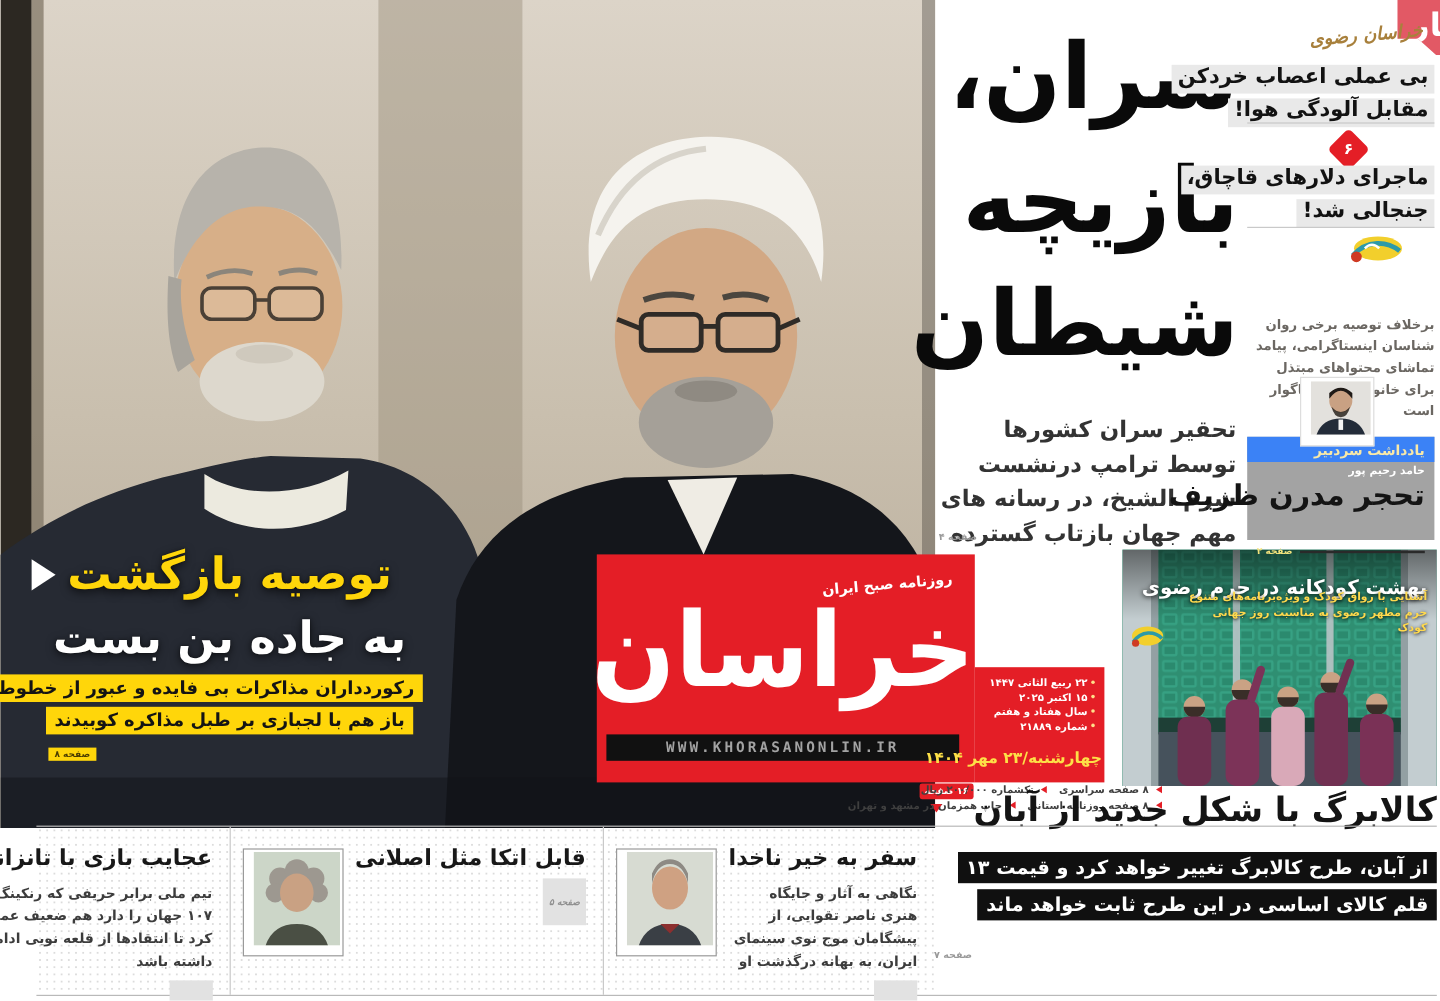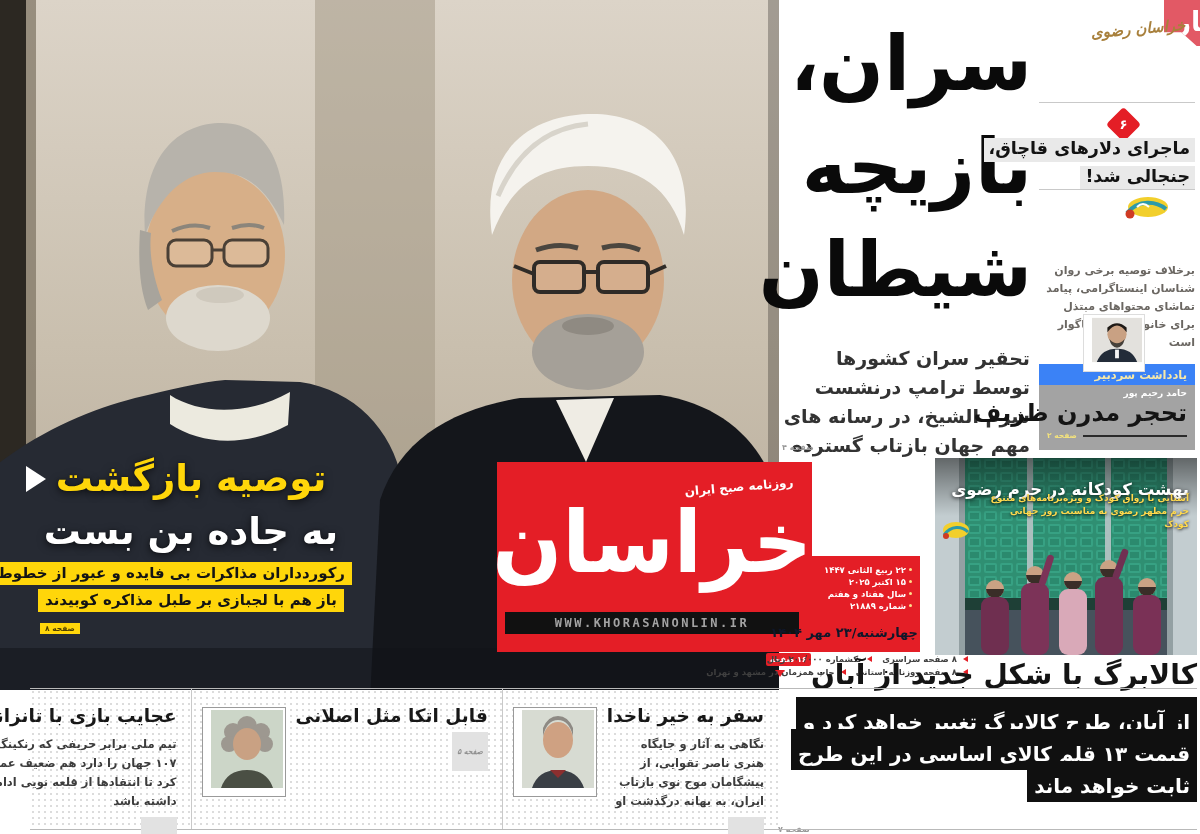--- a/index.html
+++ b/index.html
@@ -30,21 +30,21 @@
            font-weight:bold;text-align:center;transform:rotate(-5deg);}
   .biglogo{position:absolute;top:34px;left:0;right:0;color:#fff;font-size:82px;font-weight:800;
            text-align:center;line-height:1.15;transform:scaleY(1.05);white-space:nowrap;overflow:visible;}
   .urlbar{position:absolute;left:8px;bottom:18px;width:294px;height:22px;background:#111;
           color:#a3a3a3;font-family:"DejaVu Sans Mono",monospace;font-size:12px;font-weight:bold;
           letter-spacing:2.5px;text-align:center;line-height:22px;direction:ltr;}
   .cal{padding:8px 8px 0;}
   .cal-line{color:#fff;font-size:8.5px;font-weight:600;text-align:right;line-height:12px;}
   .dot{display:inline-block;width:3px;height:3px;border-radius:50%;background:#ffe08a;
        margin-left:3px;vertical-align:2px;}
-  .bdate{position:absolute;bottom:12px;right:2px;left:2px;color:#0f172a;font-weight:800;
+  .bdate{position:absolute;bottom:12px;right:2px;left:2px;color:#fde047;font-weight:800;
          font-size:13px;text-align:center;white-space:nowrap;}
 
   
   .circulation{left:766px;top:652px;width:202px;height:36px;}
   .pages-chip{position:absolute;left:0;top:1px;background:#e41e26;color:#fff;font-size:8px;
               font-weight:bold;padding:2px 4px;border-radius:2px;white-space:nowrap;}
   .ptri{position:absolute;left:9px;top:18px;width:0;height:0;border:5px solid transparent;
         border-top:7px solid #e41e26;}
   .circ-rows{position:absolute;right:0;top:2px;text-align:right;}
   .crow{display:flex;gap:10px;justify-content:flex-start;margin-bottom:3px;}
@@ -82,37 +82,37 @@
 
   
   .edphoto{right:55px;top:314px;width:56px;height:52px;background:#fff;border:1px solid #ddd;
            padding:2px;z-index:3;}
   .edbox{right:5px;top:364px;width:156px;height:86px;background:#a3a3a3;z-index:2;}
   .ed-label{display:block;text-align:right;padding:4px 8px 3px;color:#f8e9a8;font-size:11.5px;
             font-weight:bold;background:#3b82f6;}
   .ed-author{color:#fff;font-size:9px;font-weight:bold;text-align:right;padding:3px 8px 0;}
   .ed-title{color:#141414;font-size:24px;font-weight:800;text-align:center;padding:1px 8px 0;
             white-space:nowrap;}
-  .ed-foot{display:flex;align-items:center;gap:6px;padding:4px 8px 0;}
+  .ed-foot{display:flex;align-items:center;gap:6px;padding:4px 8px 0;margin-top:24px;}
   .ed-line{flex:1;height:2px;background:#2a2a2a;}
   .ed-page{color:#f3e27c;font-size:7.5px;font-weight:bold;white-space:nowrap;}
 
   
   .shrine{left:935px;top:458px;width:262px;height:197px;overflow:hidden;background:#2f8f72;}
   .sh-title{position:absolute;top:6px;right:8px;left:8px;text-align:right;color:#fff;
             font-size:16.5px;font-weight:800;text-shadow:0 1px 4px rgba(0,0,0,.9);margin-top:16px;}
   .sh-sub{position:absolute;top:34px;right:8px;width:200px;text-align:right;color:#ffd94d;
           font-size:9px;font-weight:700;line-height:13px;text-shadow:0 1px 3px rgba(0,0,0,.9);}
   .sh-logo{position:absolute;left:5px;top:62px;}
 
   
   .kal{left:778px;top:658px;width:419px;text-align:right;}
   .kal-title{font-size:28px;font-weight:800;color:#141414;letter-spacing:-0.5px;}
   .kal-deck-wrap{margin-top:16px;line-height:31px;}
-  .kal-deck{background:#101010;color:#fff;font-size:20px;font-weight:800;padding:13px 7px 4px;
+  .kal-deck{background:#101010;color:#fff;font-size:16px;font-weight:800;padding:3px 7px 4px;
             box-decoration-break:clone;-webkit-box-decoration-break:clone;}
   .kal-page{margin-top:22px;text-align:left;font-size:8px;color:#999;font-weight:bold;}
 
   
   .rule{left:30px;width:1167px;height:1px;background:#b9b9b9;}
   .rule-top{top:688px;} .rule-bottom{top:829px;}
   .strip{left:30px;top:689px;width:748px;height:140px;display:flex;
          background-image:radial-gradient(#dcdcdc 0.8px,transparent 0.9px);background-size:6px 6px;}
   .card{flex:1;display:flex;gap:10px;padding:16px 14px 6px 10px;}
   .card:not(:first-child){border-right:1px solid #c9c9c9;}
@@ -226,20 +226,24 @@
     <div>سران،</div>
     <div>بازیچه</div>
     <div>شیطان</div>
   </div>
   <div class="abs lead-deck">تحقیر سران کشورها توسط ترامپ درنشست شرم الشیخ، در رسانه های مهم جهان بازتاب گسترده داشت</div>
   <div class="abs lead-page">صفحه ۴</div>
 
   <div class="abs jar-tab">جـــار</div>
   <div class="abs gold-script">خراسان رضوی</div>
 
+  <div class="abs brief b1">
+    <div><span class="chip">بی عملی اعصاب خردکن</span></div>
+    <div><span class="chip">مقابل آلودگی هوا!</span></div>
+  </div>
   <div class="abs sidebar-divider d1"></div>
 
   <div class="abs diamond">
     <span>۶</span>
   </div>
   <div class="abs brief b2">
     <div><span class="chip">ماجرای دلارهای قاچاق،</span></div>
     <div><span class="chip">جنجالی شد!</span></div>
   </div>
   <div class="abs sidebar-divider d2"></div>
@@ -336,21 +340,21 @@
   </div>
 
   <div class="abs rule rule-top"></div>
   <div class="abs rule rule-bottom"></div>
 
   <div class="abs strip">
 
     <div class="card">
       <div class="c-text">
         <div class="c-title">سفر به خیر ناخدا</div>
-        <div class="c-body">نگاهی به آثار و جایگاه هنری ناصر تقوایی، از پیشگامان موج نوی بازتاب ایران، به بهانه درگذشت او</div>
+        <div class="c-body">نگاهی به آثار و جایگاه هنری ناصر تقوایی، از پیشگامان موج نوی سینمای ایران، به بهانه درگذشت او</div>
         <span class="c-page">صفحه ۵</span>
       </div>
       <div class="c-photo">
         <svg width="72" height="78" viewBox="0 0 72 78">
           <rect width="72" height="78" fill="#d7dbd2"></rect>
           <ellipse cx="36" cy="30" rx="15" ry="18" fill="#cfa182"></ellipse>
           <path d="M21,26 q4,-16 15,-16 q11,0 15,16 l0,-8 q-5,-12 -15,-12 q-10,0 -15,12 z" fill="#8e8a84"></path>
           <path d="M10,78 q6,-18 26,-18 q20,0 26,18 z" fill="#3a3f45"></path>
           <path d="M28,60 l8,8 8,-8 z" fill="#8c2f2f"></path>
         </svg>

